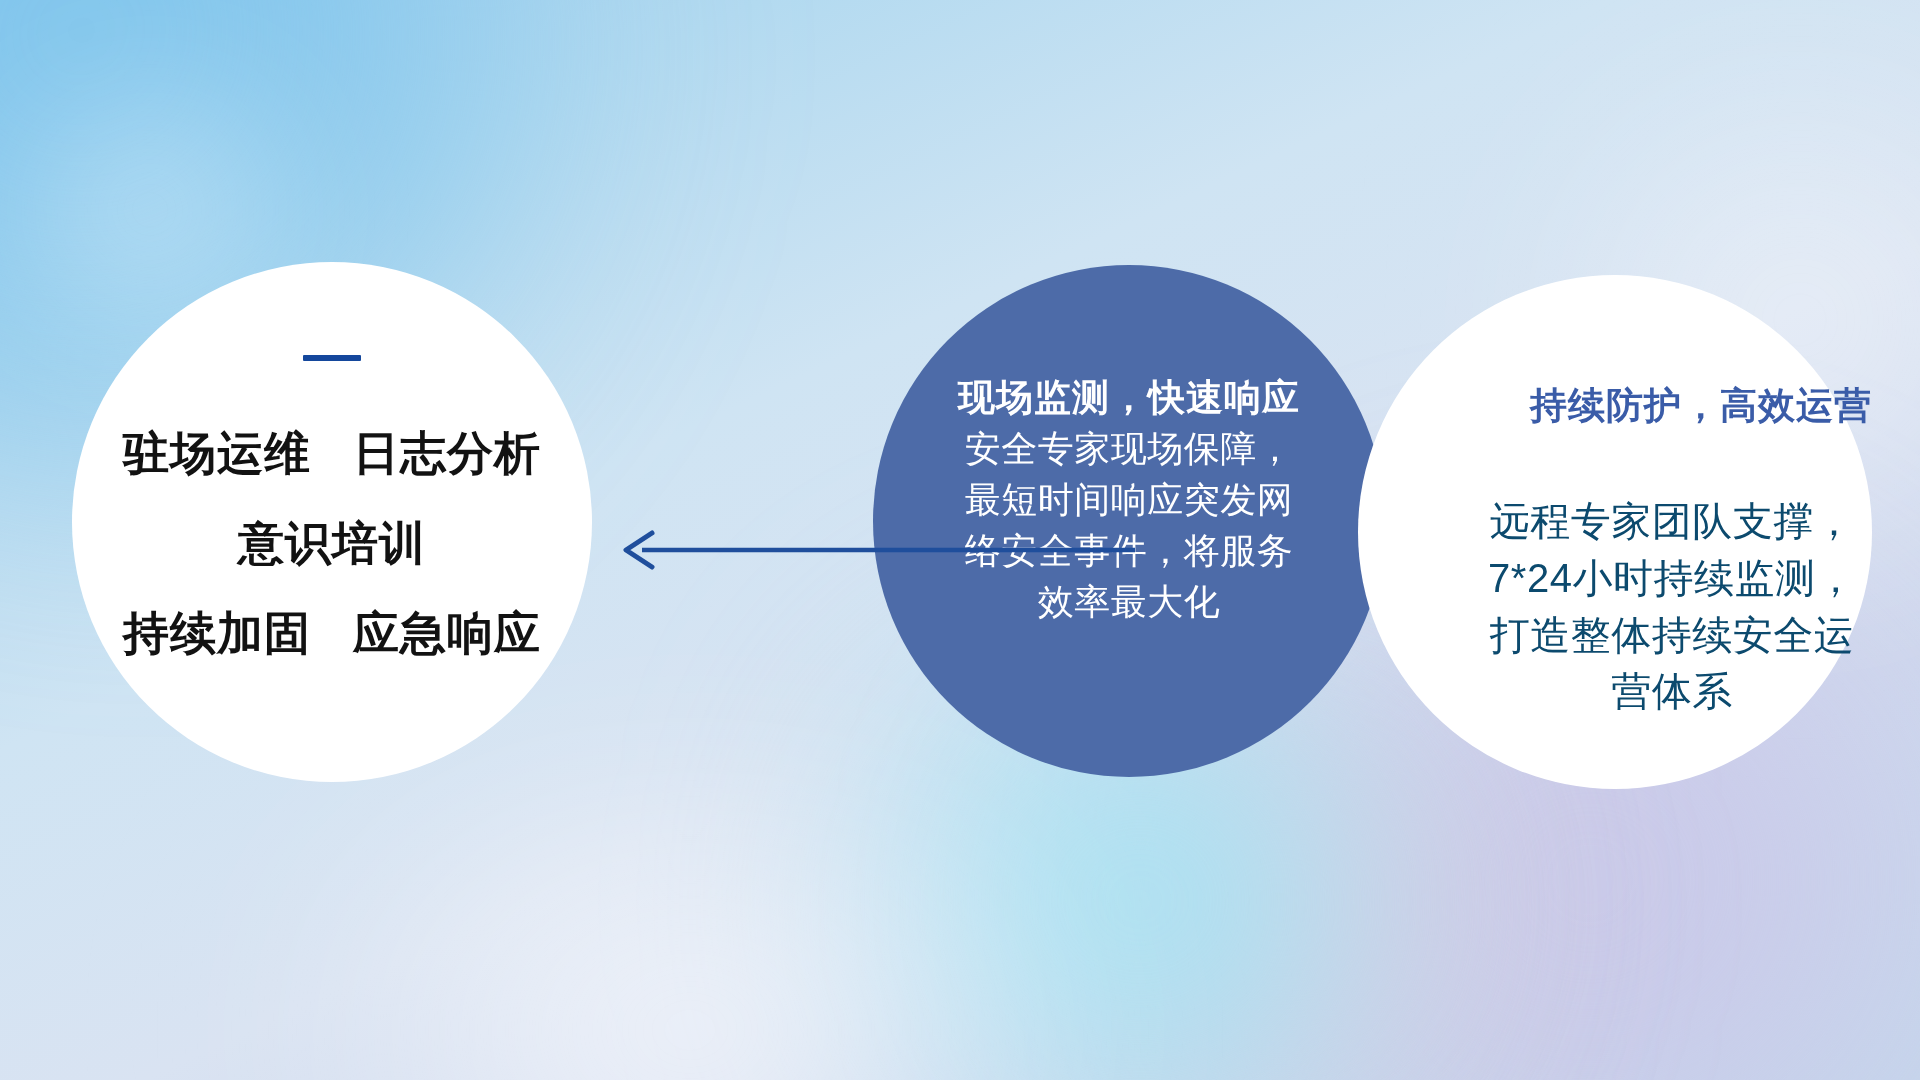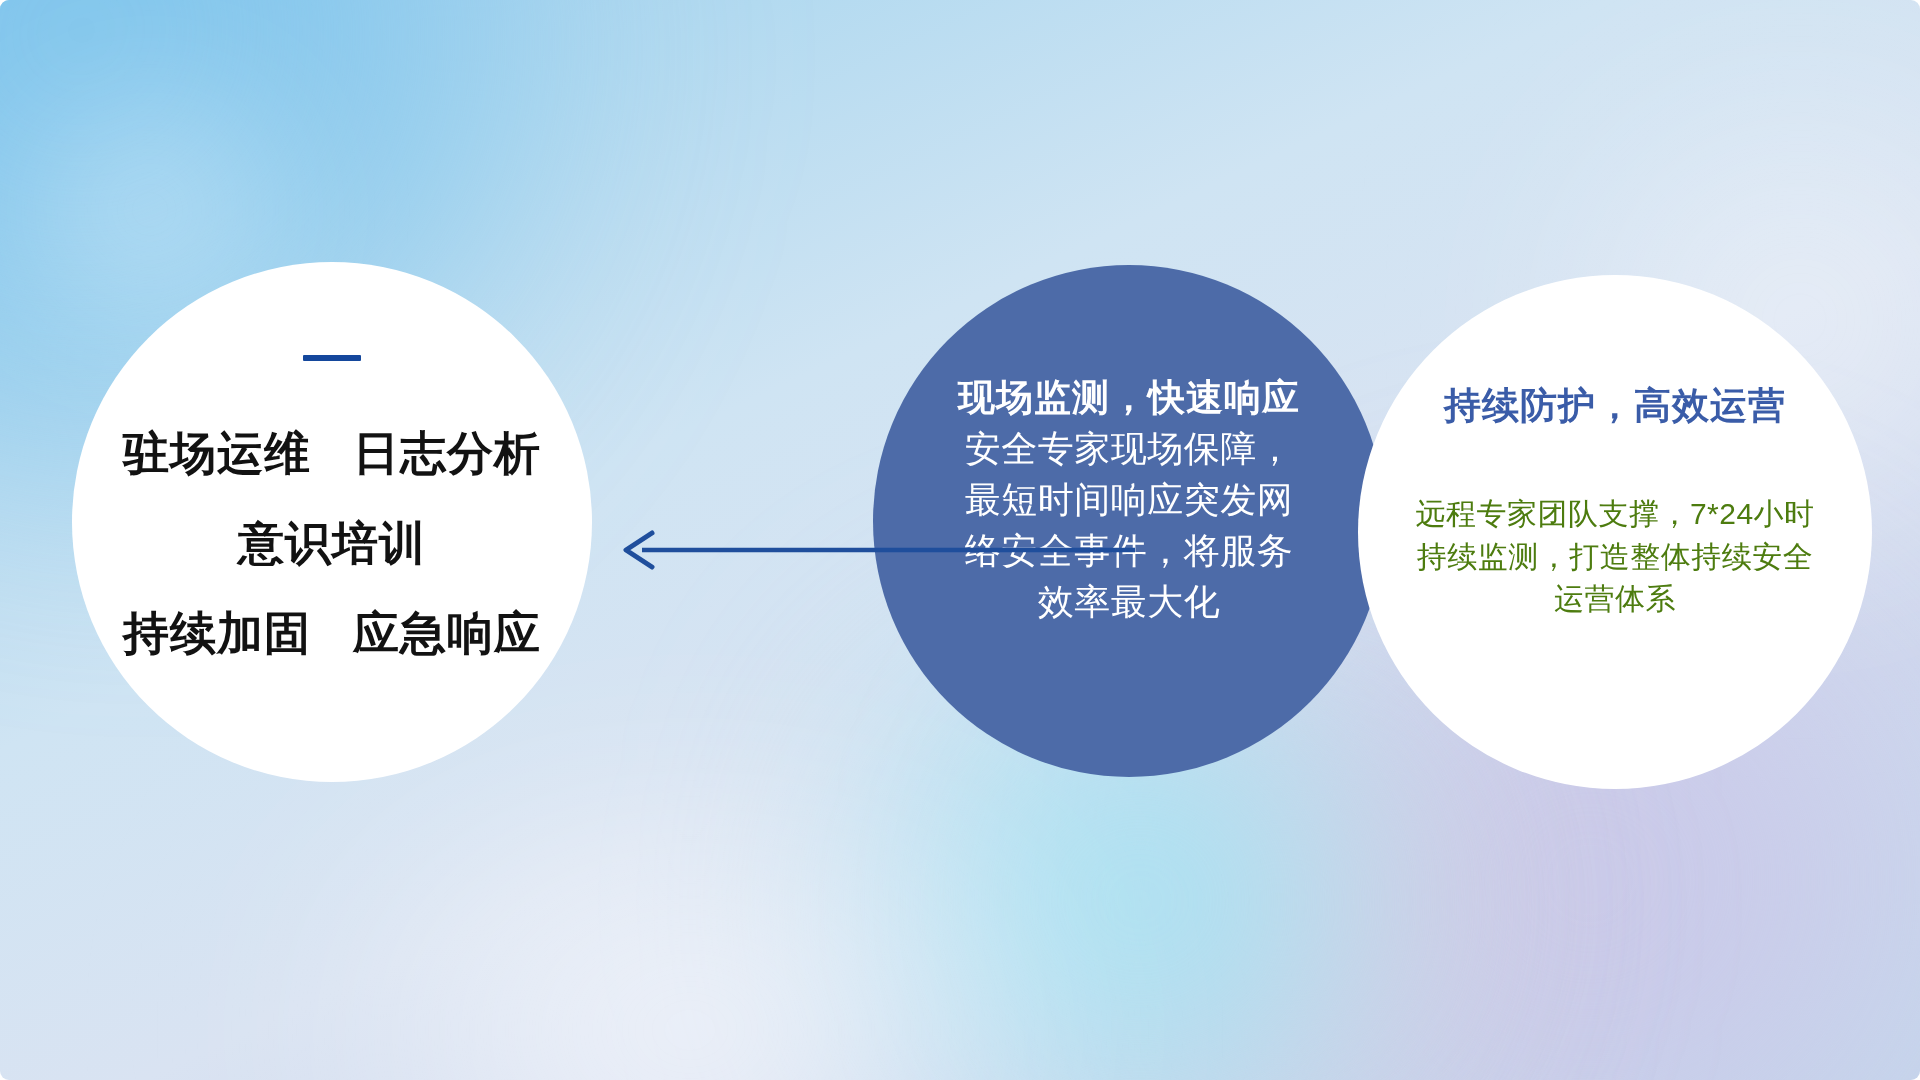--- a/index.html
+++ b/index.html
@@ -8,21 +8,20 @@
     background: #ffffff;
   }
   body {
     font-family: "Liberation Sans", "DejaVu Sans", sans-serif;
   }
   #stage {
     position: relative;
     width: 1920px;
     height: 1080px;
     overflow: hidden;
-    border-radius: 9px;
   }
 
   
   .bg-base {
     position: absolute;
     inset: 0;
     background:
       linear-gradient(155deg,
         #9ecfee 0%,
         #b3daf0 18%,
@@ -97,20 +96,21 @@
   }
   #circle-middle {
     left: 873px; top: 265px;
     width: 512px; height: 512px;
     z-index: 3;
   }
   #circle-right {
     left: 1358px; top: 275px;
     width: 514px; height: 514px;
     z-index: 5;
+    align-items: flex-end;
   }
 
   
   .left-inner {
     width: 430px;
     text-align: center;
     margin-top: 4px;
   }
   .accent-dash {
     width: 58px;
@@ -159,23 +159,23 @@
     margin-top: 106px;
     font-size: 37px;
     font-weight: bold;
     color: #3a5ca8;
     letter-spacing: 1px;
     white-space: nowrap;
   }
   .right-body {
     margin-top: 62px;
     width: 400px;
-    font-size: 30px;
+    font-size: 40px;
     line-height: 1.42;
-    color: #4d7c0f;
+    color: #0c4a6e;
     text-align: center;
     letter-spacing: 0.5px;
   }
 
   
   #flow-arrow {
     position: absolute;
     left: 600px;
     top: 515px;
     width: 540px;

